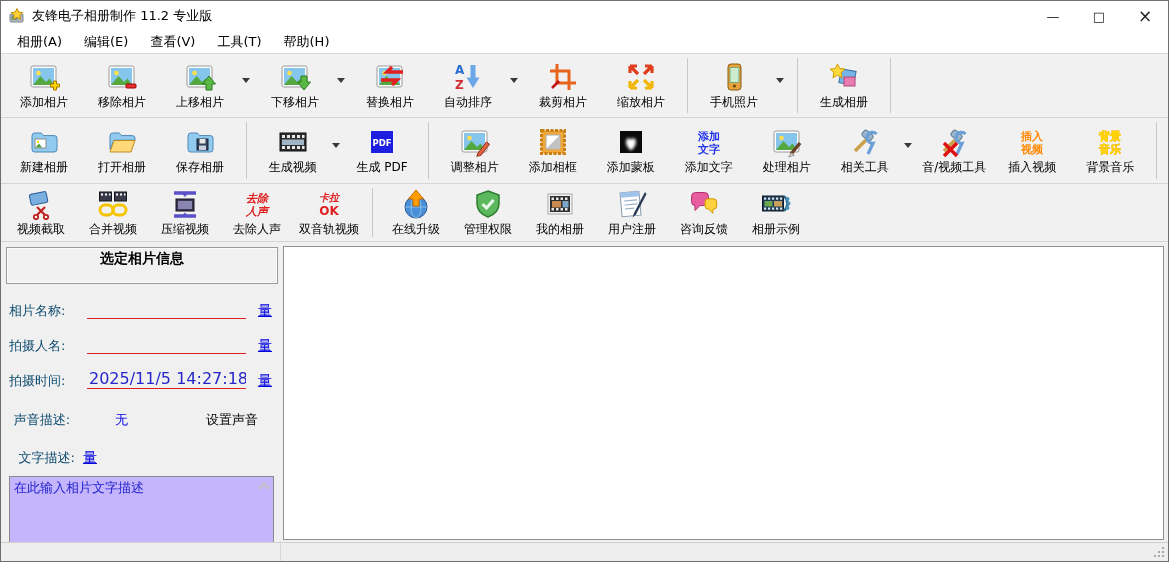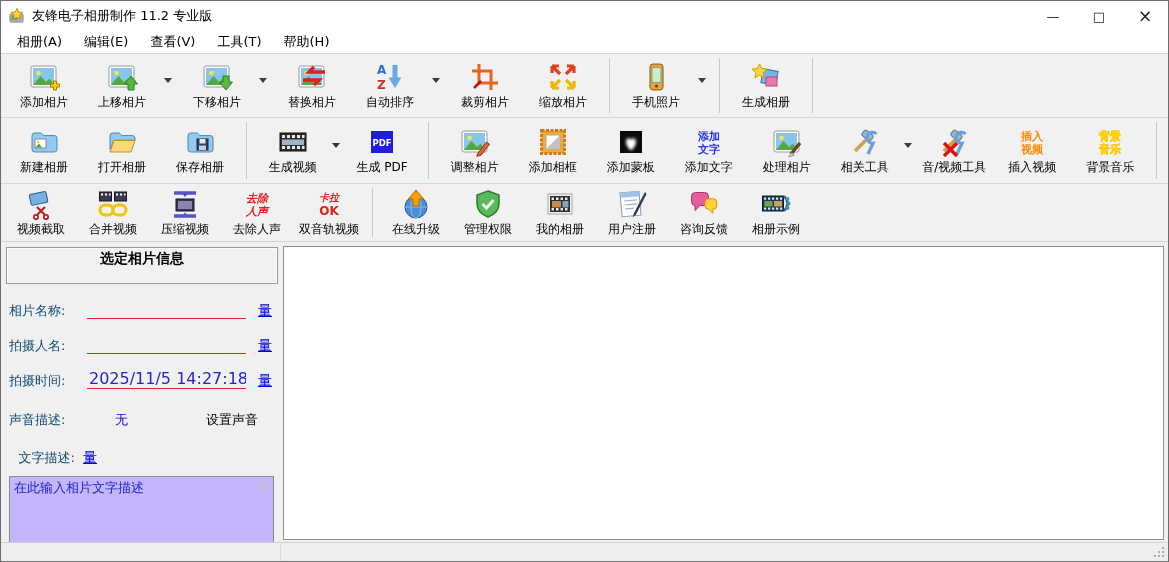--- a/index.html
+++ b/index.html
@@ -33,21 +33,21 @@
   .tb-sep { width:1px; background:#c8c8c8; margin:3px 7px; align-self:stretch; }
 
   
   .content { flex:1 1 auto; display:flex; overflow:hidden; }
   .sidebar { width:281px; flex:0 0 auto; padding:4px 2px 0 5px; }
   .header-box { height:37px; line-height:21px; border:1px solid #9a9a9a; box-shadow:inset 0 0 0 1px #fbfbfb; background:#f1f1f1; text-align:center; font-weight:bold; font-size:14px; color:#000; margin:1px 2px 12px 0; }
   .f-row { display:flex; align-items:flex-end; margin:11px 8px 0 3px; height:24px; }
   .f-label { font-size:13px; color:#0c4a6e; width:66px; flex:0 0 auto; }
   .f-line { flex:1 1 auto; border-bottom:1px solid #e02020; height:20px; margin:0 12px 1px 12px; font-size:16px; color:#2525c8; padding-left:2px; white-space:nowrap; overflow:hidden; }
   .f-link { font-size:14px; color:#0000e0; text-decoration:underline; cursor:pointer; flex:0 0 auto; }
-  .row-sound { margin-top:15px; }
+  .row-sound { margin-top:15px;text-align:center; }
   .s-value { font-size:13px; color:#0000e0; margin-left:40px; }
   .s-action { font-size:13px; color:#000; margin-left:auto; margin-right:14px; cursor:pointer; }
   .row-text { margin-top:14px;text-align:right; }
   .row-text .f-link { margin-left:8px; }
   .textbox { position:relative; margin:9px 6px 0 3px; height:101px; background:#c4b5fd; border:1px solid #8a8a8a; font-size:13px; color:#2222cc; padding:2px 20px 2px 4px; line-height:17px; }
   .chev { position:absolute; right:5px; width:8px; height:8px; border-style:solid; border-color:#c2c2c2; border-width:2px 0 0 2px; }
   .chev.up { top:7px; transform:rotate(45deg); }
   .main { flex:1 1 auto; margin:4px 4px 2px 1px; background:#fff; border:1px solid #8f8f8f; }
 
   
@@ -99,20 +99,32 @@
         </span>
         <span class="tb-label">添加相片</span>
       </div>
       <div class="tb-btn">
         <span class="tb-icon">
           <svg viewBox="0 0 32 32">
             <rect x="3" y="5" width="25" height="21" rx="2" fill="#fdfdfd" stroke="#9a9a9a"></rect>
             <rect x="5" y="7" width="21" height="17" fill="#86c5ec"></rect>
             <circle cx="10.5" cy="12" r="2.3" fill="#ffe14d"></circle>
             <path d="M5 24 L12.5 15 L18 21 L21.5 17.5 L26 24 Z" fill="#53a93f"></path>
+            <rect x="20" y="23" width="10" height="4" rx="1" fill="#e53333" stroke="#a00000"></rect>
+          </svg>
+        </span>
+        <span class="tb-label">移除相片</span>
+      </div>
+      <div class="tb-btn">
+        <span class="tb-icon">
+          <svg viewBox="0 0 32 32">
+            <rect x="3" y="5" width="25" height="21" rx="2" fill="#fdfdfd" stroke="#9a9a9a"></rect>
+            <rect x="5" y="7" width="21" height="17" fill="#86c5ec"></rect>
+            <circle cx="10.5" cy="12" r="2.3" fill="#ffe14d"></circle>
+            <path d="M5 24 L12.5 15 L18 21 L21.5 17.5 L26 24 Z" fill="#53a93f"></path>
             <path d="M22 29 v-6 h-3.5 l6.5-8 6.5 8 H28 v6 z" fill="#58b843" stroke="#2e7d22"></path>
           </svg>
         </span>
         <span class="tb-label">上移相片</span>
       </div>
       <div class="tb-dd"></div>
       <div class="tb-btn">
         <span class="tb-icon">
           <svg viewBox="0 0 32 32">
             <rect x="3" y="5" width="25" height="21" rx="2" fill="#fdfdfd" stroke="#9a9a9a"></rect>

